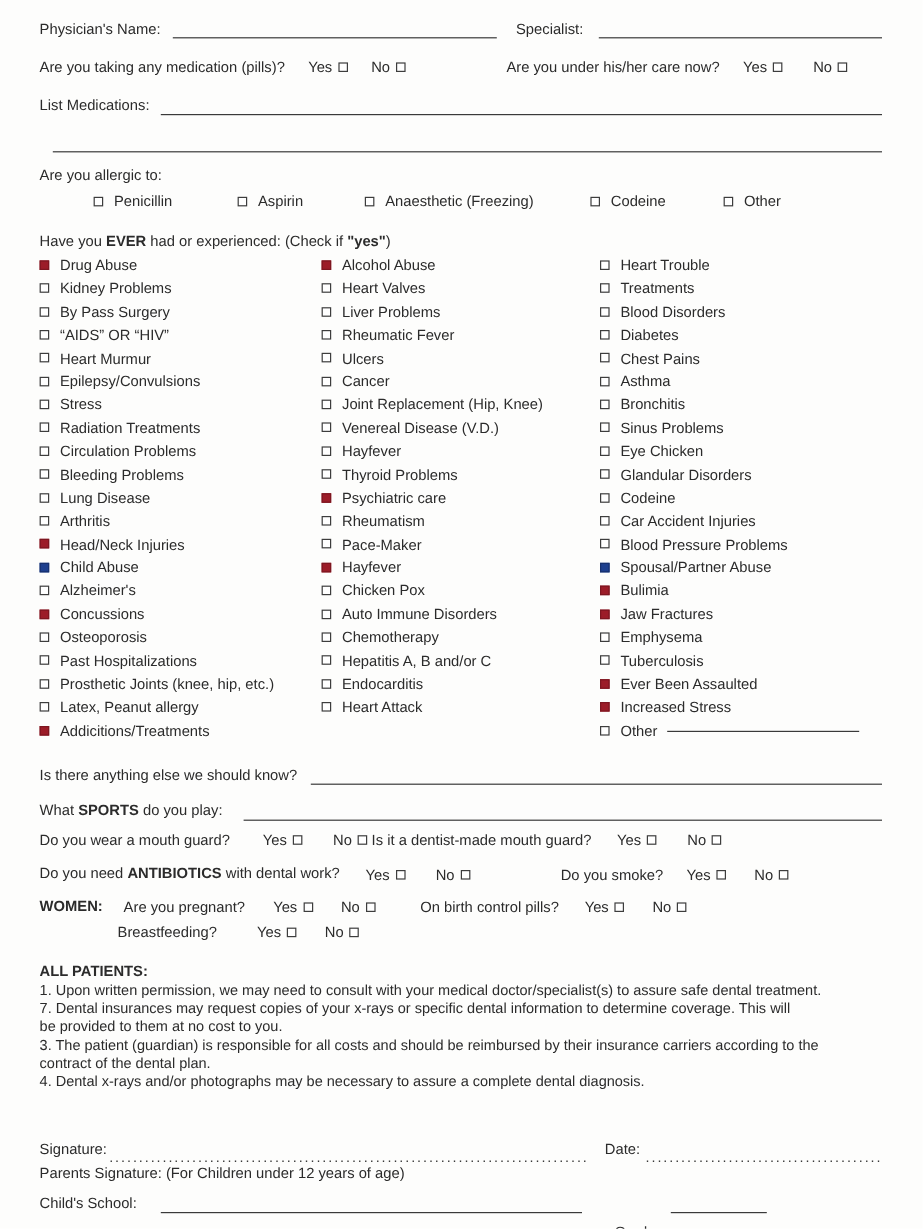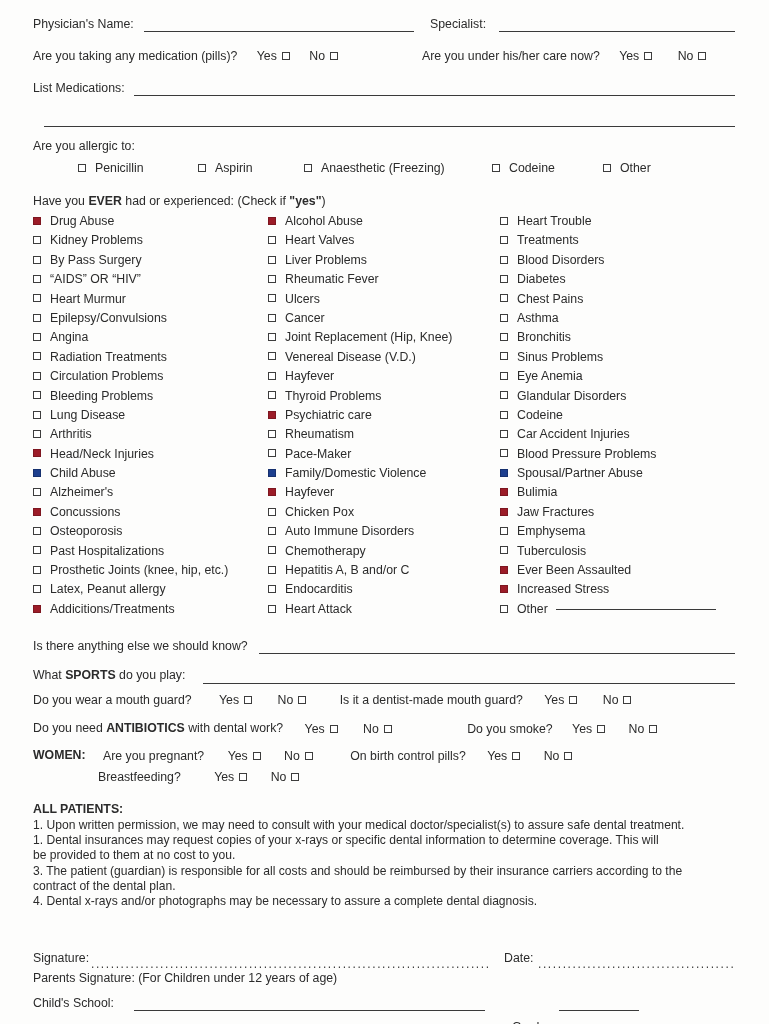--- a/index.html
+++ b/index.html
@@ -152,21 +152,21 @@
   </div>
 
   <div id="checklist">
     <div class="clcol c1" id="col1">
         <div class="clitem"><span class="cb red"></span><span>Drug Abuse</span></div>
         <div class="clitem"><span class="cb"></span><span>Kidney Problems</span></div>
         <div class="clitem"><span class="cb"></span><span>By Pass Surgery</span></div>
         <div class="clitem"><span class="cb"></span><span>“AIDS” OR “HIV”</span></div>
         <div class="clitem"><span class="cb"></span><span>Heart Murmur</span></div>
         <div class="clitem"><span class="cb"></span><span>Epilepsy/Convulsions</span></div>
-        <div class="clitem"><span class="cb"></span><span>Angina</span></div>
+        <div class="clitem"><span class="cb"></span><span>Stress</span></div>
         <div class="clitem"><span class="cb"></span><span>Radiation Treatments</span></div>
         <div class="clitem"><span class="cb"></span><span>Circulation Problems</span></div>
         <div class="clitem"><span class="cb"></span><span>Bleeding Problems</span></div>
         <div class="clitem"><span class="cb"></span><span>Lung Disease</span></div>
         <div class="clitem"><span class="cb"></span><span>Arthritis</span></div>
         <div class="clitem"><span class="cb red"></span><span>Head/Neck Injuries</span></div>
         <div class="clitem"><span class="cb blue"></span><span>Child Abuse</span></div>
         <div class="clitem"><span class="cb"></span><span>Alzheimer's</span></div>
         <div class="clitem"><span class="cb red"></span><span>Concussions</span></div>
         <div class="clitem"><span class="cb"></span><span>Osteoporosis</span></div>
@@ -182,39 +182,38 @@
         <div class="clitem"><span class="cb"></span><span>Rheumatic Fever</span></div>
         <div class="clitem"><span class="cb"></span><span>Ulcers</span></div>
         <div class="clitem"><span class="cb"></span><span>Cancer</span></div>
         <div class="clitem"><span class="cb"></span><span>Joint Replacement (Hip, Knee)</span></div>
         <div class="clitem"><span class="cb"></span><span>Venereal Disease (V.D.)</span></div>
         <div class="clitem"><span class="cb"></span><span>Hayfever</span></div>
         <div class="clitem"><span class="cb"></span><span>Thyroid Problems</span></div>
         <div class="clitem"><span class="cb red"></span><span>Psychiatric care</span></div>
         <div class="clitem"><span class="cb"></span><span>Rheumatism</span></div>
         <div class="clitem"><span class="cb"></span><span>Pace-Maker</span></div>
-        <div class="clitem"><span class="cb blue"></span><span>Family/Domestic Violence</span></div>
         <div class="clitem"><span class="cb red"></span><span>Hayfever</span></div>
         <div class="clitem"><span class="cb"></span><span>Chicken Pox</span></div>
         <div class="clitem"><span class="cb"></span><span>Auto Immune Disorders</span></div>
         <div class="clitem"><span class="cb"></span><span>Chemotherapy</span></div>
         <div class="clitem"><span class="cb"></span><span>Hepatitis A, B and/or C</span></div>
         <div class="clitem"><span class="cb"></span><span>Endocarditis</span></div>
         <div class="clitem"><span class="cb"></span><span>Heart Attack</span></div>
       </div>
     <div class="clcol c3" id="col3">
         <div class="clitem"><span class="cb"></span><span>Heart Trouble</span></div>
         <div class="clitem"><span class="cb"></span><span>Treatments</span></div>
         <div class="clitem"><span class="cb"></span><span>Blood Disorders</span></div>
         <div class="clitem"><span class="cb"></span><span>Diabetes</span></div>
         <div class="clitem"><span class="cb"></span><span>Chest Pains</span></div>
         <div class="clitem"><span class="cb"></span><span>Asthma</span></div>
         <div class="clitem"><span class="cb"></span><span>Bronchitis</span></div>
         <div class="clitem"><span class="cb"></span><span>Sinus Problems</span></div>
-        <div class="clitem"><span class="cb"></span><span>Eye Anemia</span></div>
+        <div class="clitem"><span class="cb"></span><span>Eye Chicken</span></div>
         <div class="clitem"><span class="cb"></span><span>Glandular Disorders</span></div>
         <div class="clitem"><span class="cb"></span><span>Codeine</span></div>
         <div class="clitem"><span class="cb"></span><span>Car Accident Injuries</span></div>
         <div class="clitem"><span class="cb"></span><span>Blood Pressure Problems</span></div>
         <div class="clitem"><span class="cb blue"></span><span>Spousal/Partner Abuse</span></div>
         <div class="clitem"><span class="cb red"></span><span>Bulimia</span></div>
         <div class="clitem"><span class="cb red"></span><span>Jaw Fractures</span></div>
         <div class="clitem"><span class="cb"></span><span>Emphysema</span></div>
         <div class="clitem"><span class="cb"></span><span>Tuberculosis</span></div>
         <div class="clitem"><span class="cb red"></span><span>Ever Been Assaulted</span></div>
@@ -234,21 +233,21 @@
   <div class="rule" style="left:203px; top:683px; width:532px;"></div>
 
   <div class="row" style="left:33px; top:692px;">
     <span class="lbl">Do you wear a mouth guard?</span>
     <span class="yn">
       <span style="margin-left:24px;">Yes</span><span class="cb"></span>
     </span>
     <span class="yn">
       <span style="margin-left:22px;">No</span><span class="cb"></span>
     </span>
-    <span class="lbl" style="margin-left:30px;">Is it a dentist-made mouth guard?</span>
+    <span class="lbl" style="">Is it a dentist-made mouth guard?</span>
     <span class="yn">
       <span style="margin-left:18px;">Yes</span><span class="cb"></span>
     </span>
     <span class="yn">
       <span style="margin-left:22px;">No</span><span class="cb"></span>
     </span>
   </div>
 
   <div class="row" style="left:33px; top:721px;">
     <span>Do you need </span><span class="b">ANTIBIOTICS</span><span> with dental work?</span>
@@ -292,21 +291,21 @@
     </span>
     <span class="yn">
       <span style="margin-left:20px;">No</span><span class="cb"></span>
     </span>
   </div>
 
   <div class="row b" style="left:33px; top:802px; font-size:12.3px;">
     <span>ALL PATIENTS:</span>
   </div>
   <div class="para" style="left:33px; top:818px; width:706px;">1. Upon written permission, we may need to consult with your medical doctor/specialist(s) to assure safe dental treatment.</div>
-  <div class="para" style="left:33px; top:833px; width:706px;">1. Dental insurances may request copies of your x-rays or specific dental information to determine coverage. This will
+  <div class="para" style="left:33px; top:833px; width:706px;">7. Dental insurances may request copies of your x-rays or specific dental information to determine coverage. This will
 be provided to them at no cost to you.</div>
   <div class="para" style="left:33px; top:864px; width:706px;">3. The patient (guardian) is responsible for all costs and should be reimbursed by their insurance carriers according to the
 contract of the dental plan.</div>
   <div class="para" style="left:33px; top:894px; width:706px;">4. Dental x-rays and/or photographs may be necessary to assure a complete dental diagnosis.</div>
 
   <div class="row" style="left:33px; top:950px;">
     <span class="lbl">Signature:</span>
   </div>
   <div class="dots" id="sig-dots" style="left:91px; top:958px; width:400px;">......................................................................................................................</div>
 

